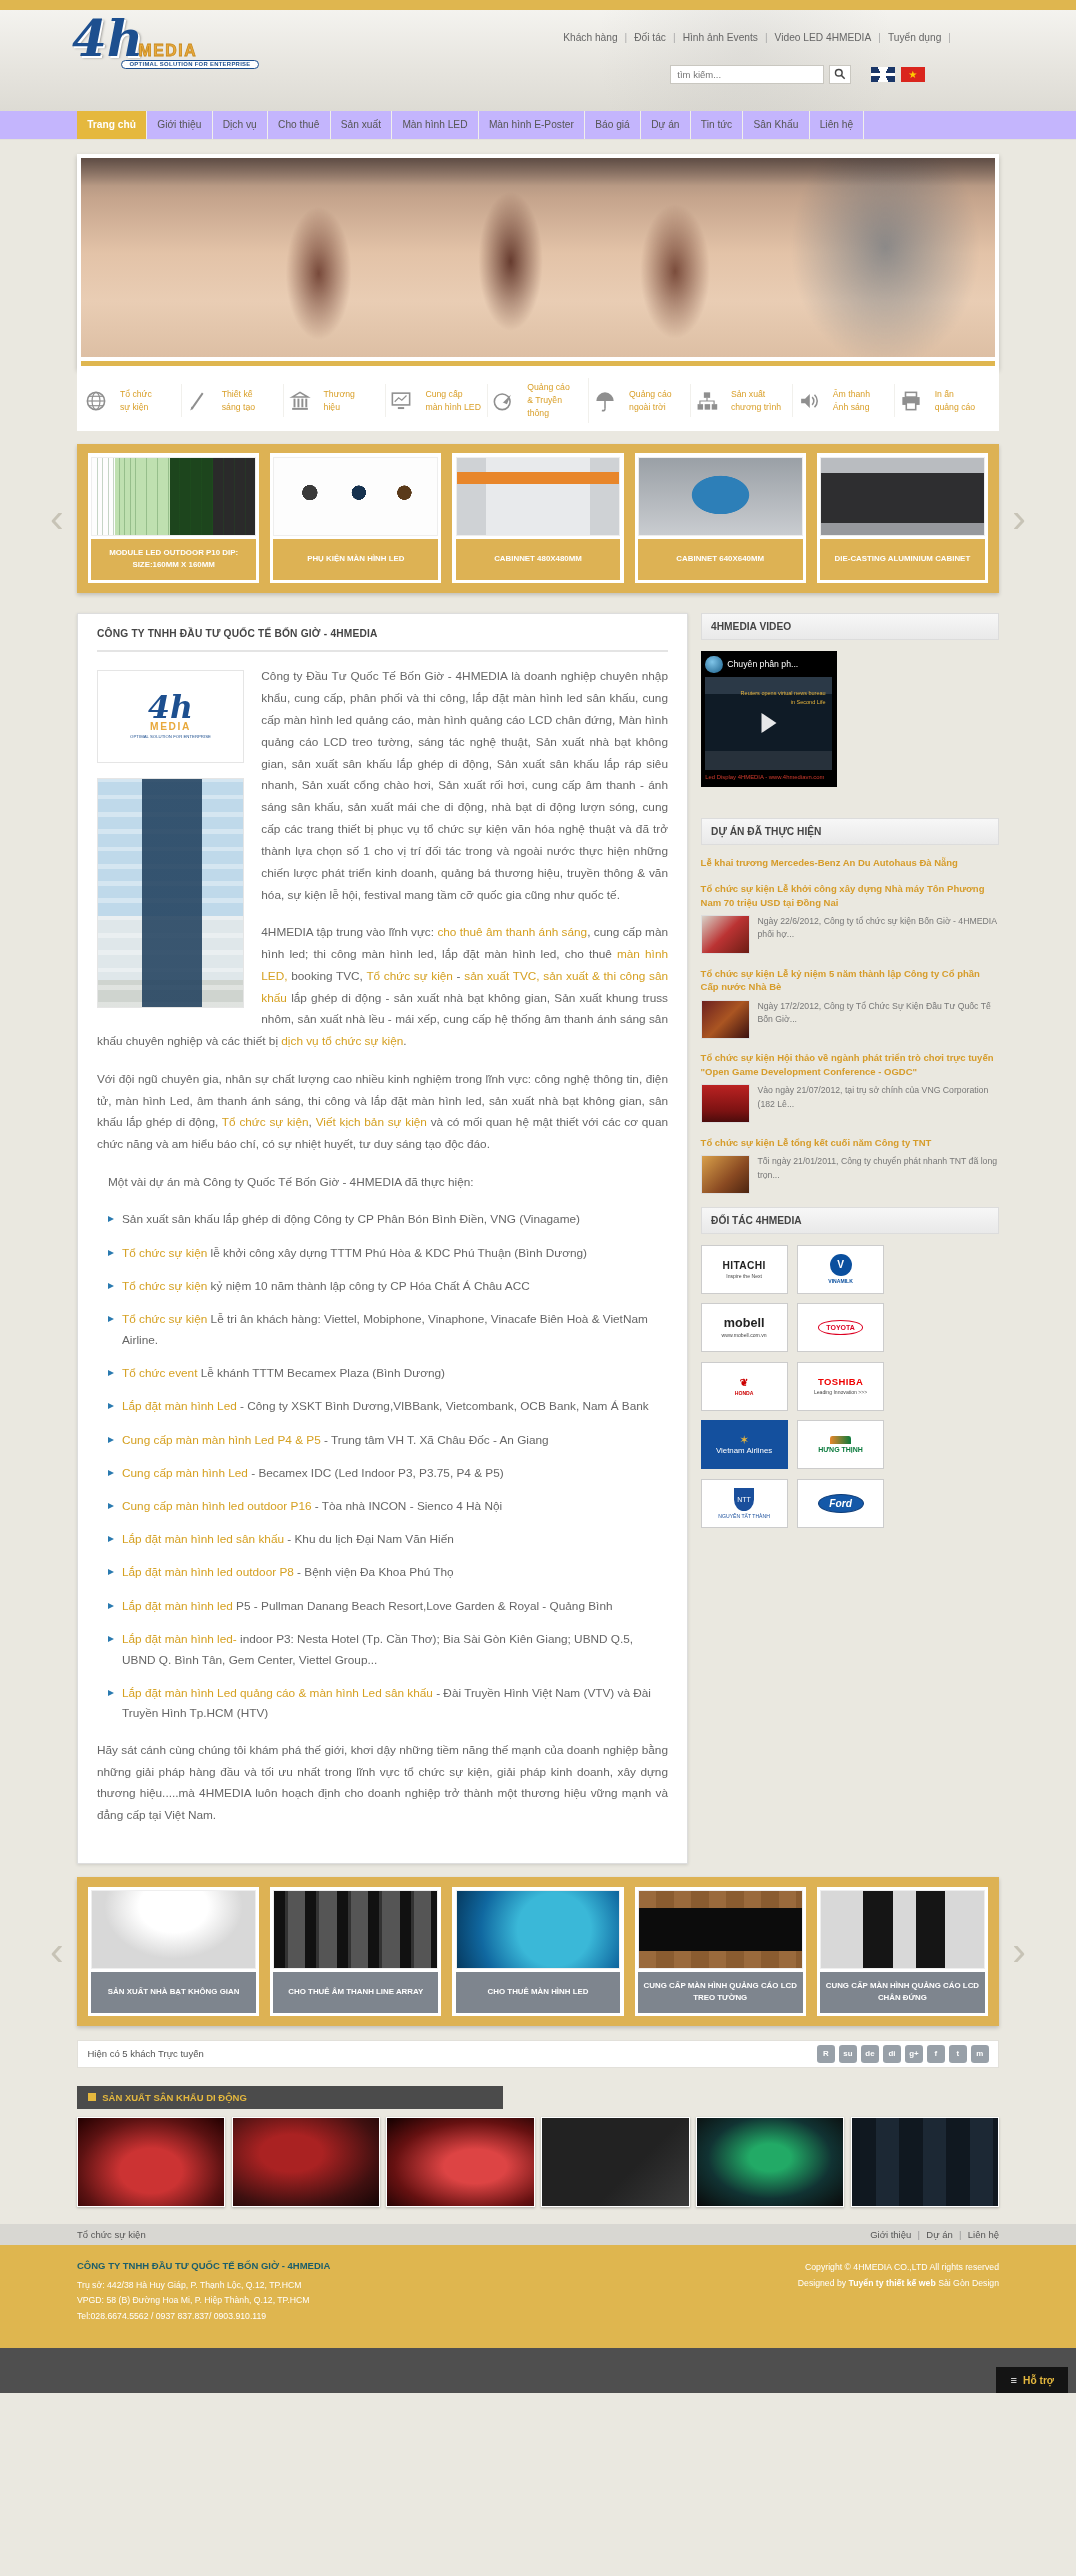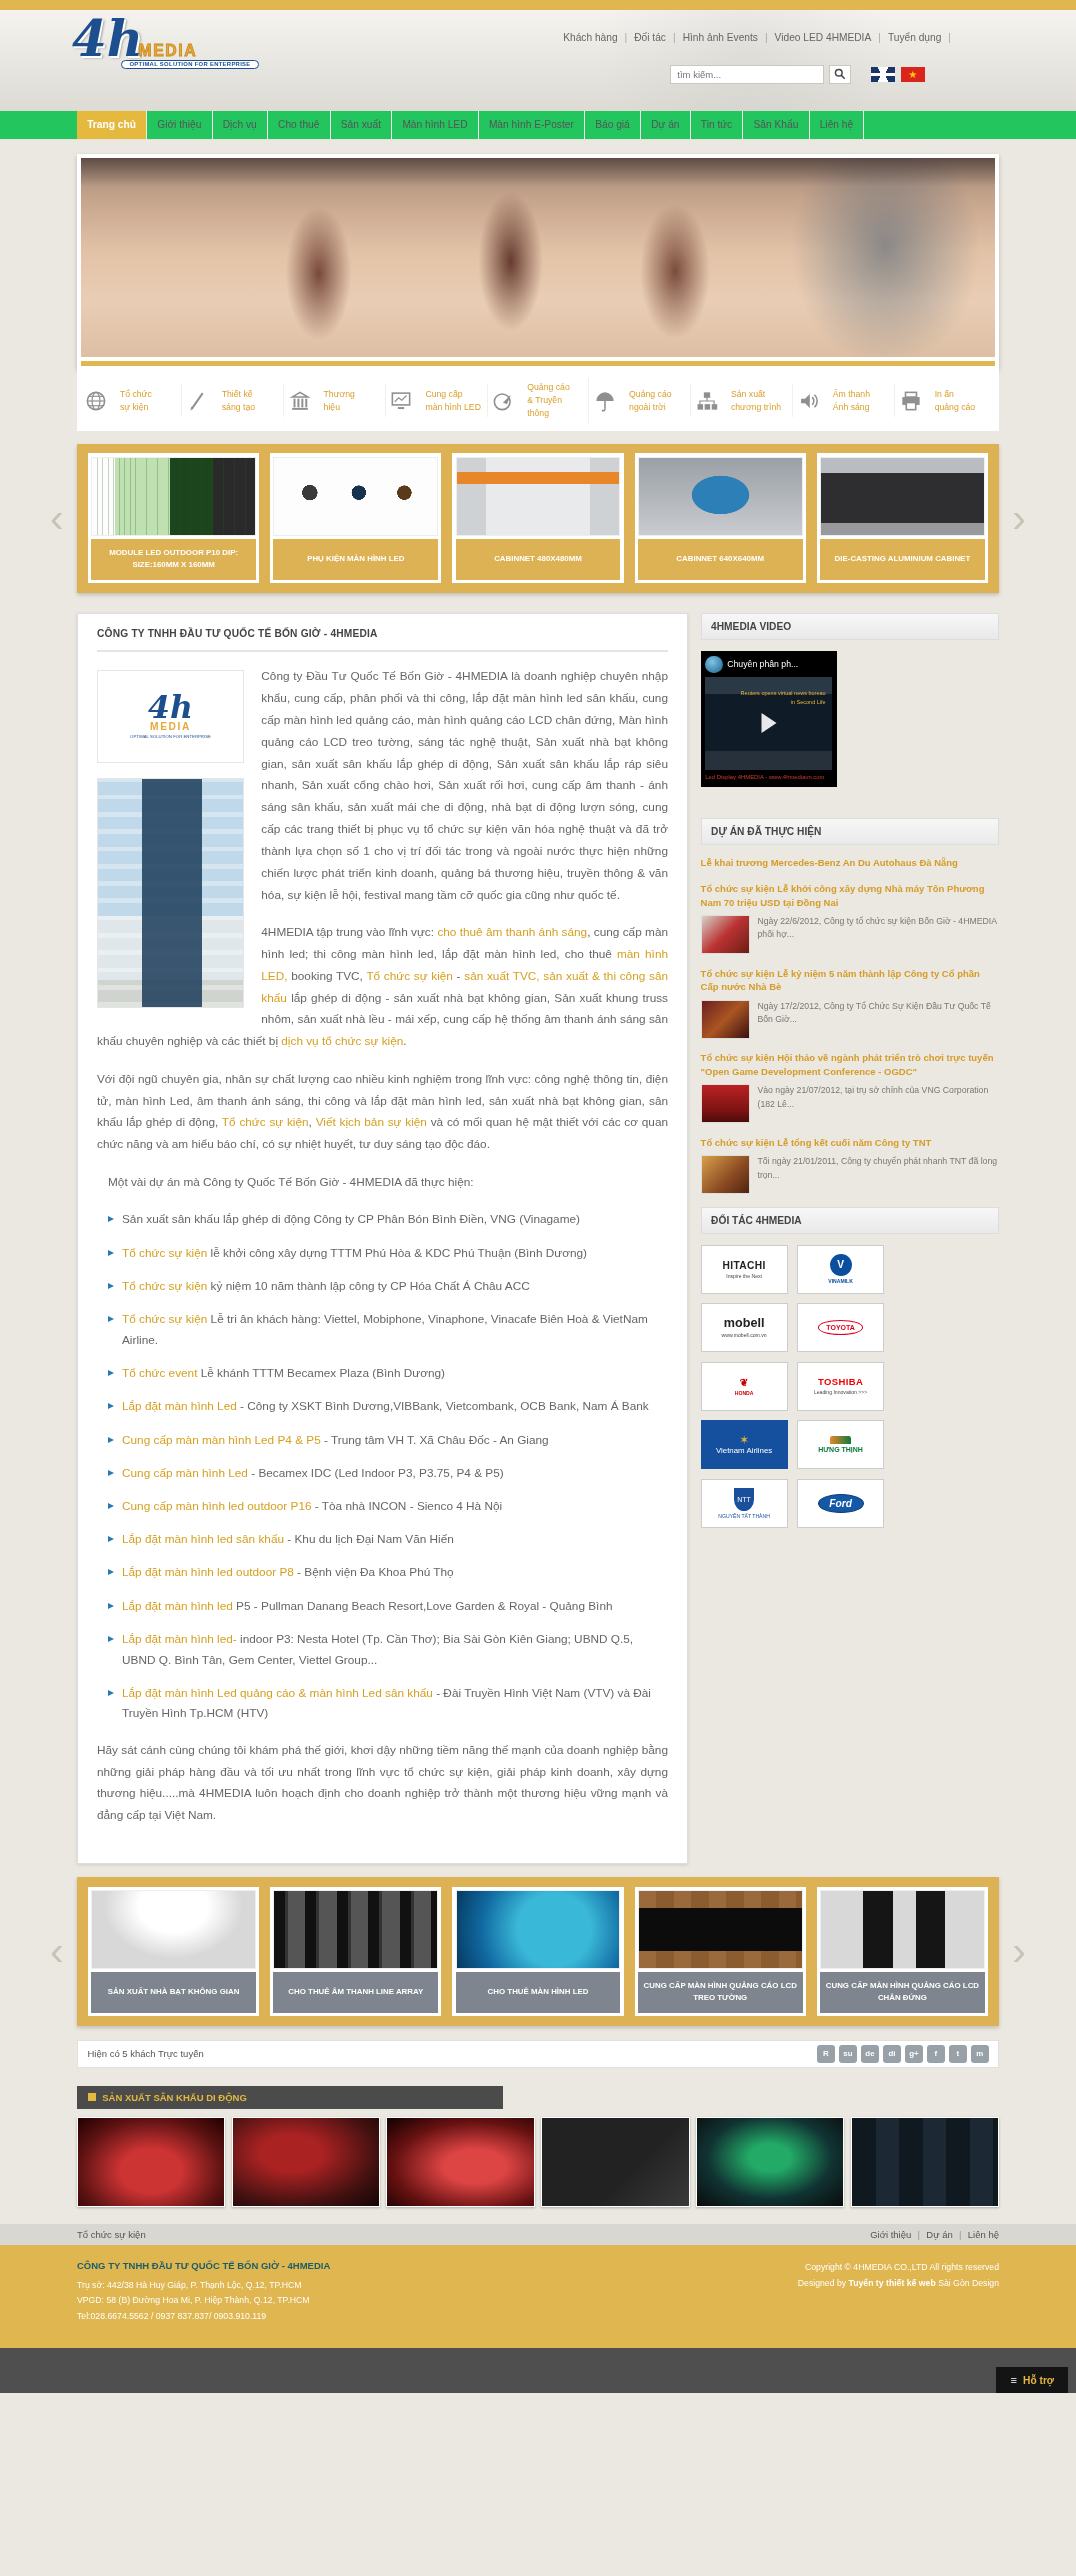--- a/index.html
+++ b/index.html
@@ -31,21 +31,21 @@
   .flag-uk::before { content:""; position:absolute; inset:0;
     background:linear-gradient(63deg, transparent 44%, #fff 44%, #fff 56%, transparent 56%),
                linear-gradient(-63deg, transparent 44%, #fff 44%, #fff 56%, transparent 56%); }
   .flag-uk::after { content:""; position:absolute; inset:0;
     background:linear-gradient(0deg, transparent 37%, #fff 37%, #fff 63%, transparent 63%),
                linear-gradient(90deg, transparent 37%, #fff 37%, #fff 63%, transparent 63%),
                linear-gradient(0deg, transparent 42%, #c8102e 42%, #c8102e 58%, transparent 58%),
                linear-gradient(90deg, transparent 42%, #c8102e 42%, #c8102e 58%, transparent 58%); }
   .flag-vn { background:#da251d; display:flex; align-items:center; justify-content:center; color:#ffcd00; font-size:10.2px; }
   
-  .nav { background:#22c55e; border-bottom:0.8px solid #e3e1da; }
+  .nav { background:#c4b5fd; border-bottom:0.8px solid #e3e1da; }
   .nav-inner { width:922px; margin:0 auto; display:flex; }
   .nav-item { font-size:10.2px; color:#555; padding:8.7px 10.2px; cursor:pointer; border-right:0.8px solid #f0efeb; text-decoration:none; }
   .nav-item.active { background:#e5b83e; color:#fff; font-weight:bold; }
   
   .hero-wrap { width:922px; margin:14px auto 0; background:#fff; padding:3.9px; box-shadow:0 1.6px 4.7px rgba(0,0,0,.2); }
   .hero-img { height:199px; position:relative;
     background:
       linear-gradient(180deg, rgba(45,32,30,.55) 0%, rgba(45,32,30,0) 14%),
       radial-gradient(ellipse 47px 95px at 26% 58%, rgba(92,42,30,.8), transparent 70%),
       radial-gradient(ellipse 46px 99px at 47% 52%, rgba(80,35,25,.85), transparent 70%),

